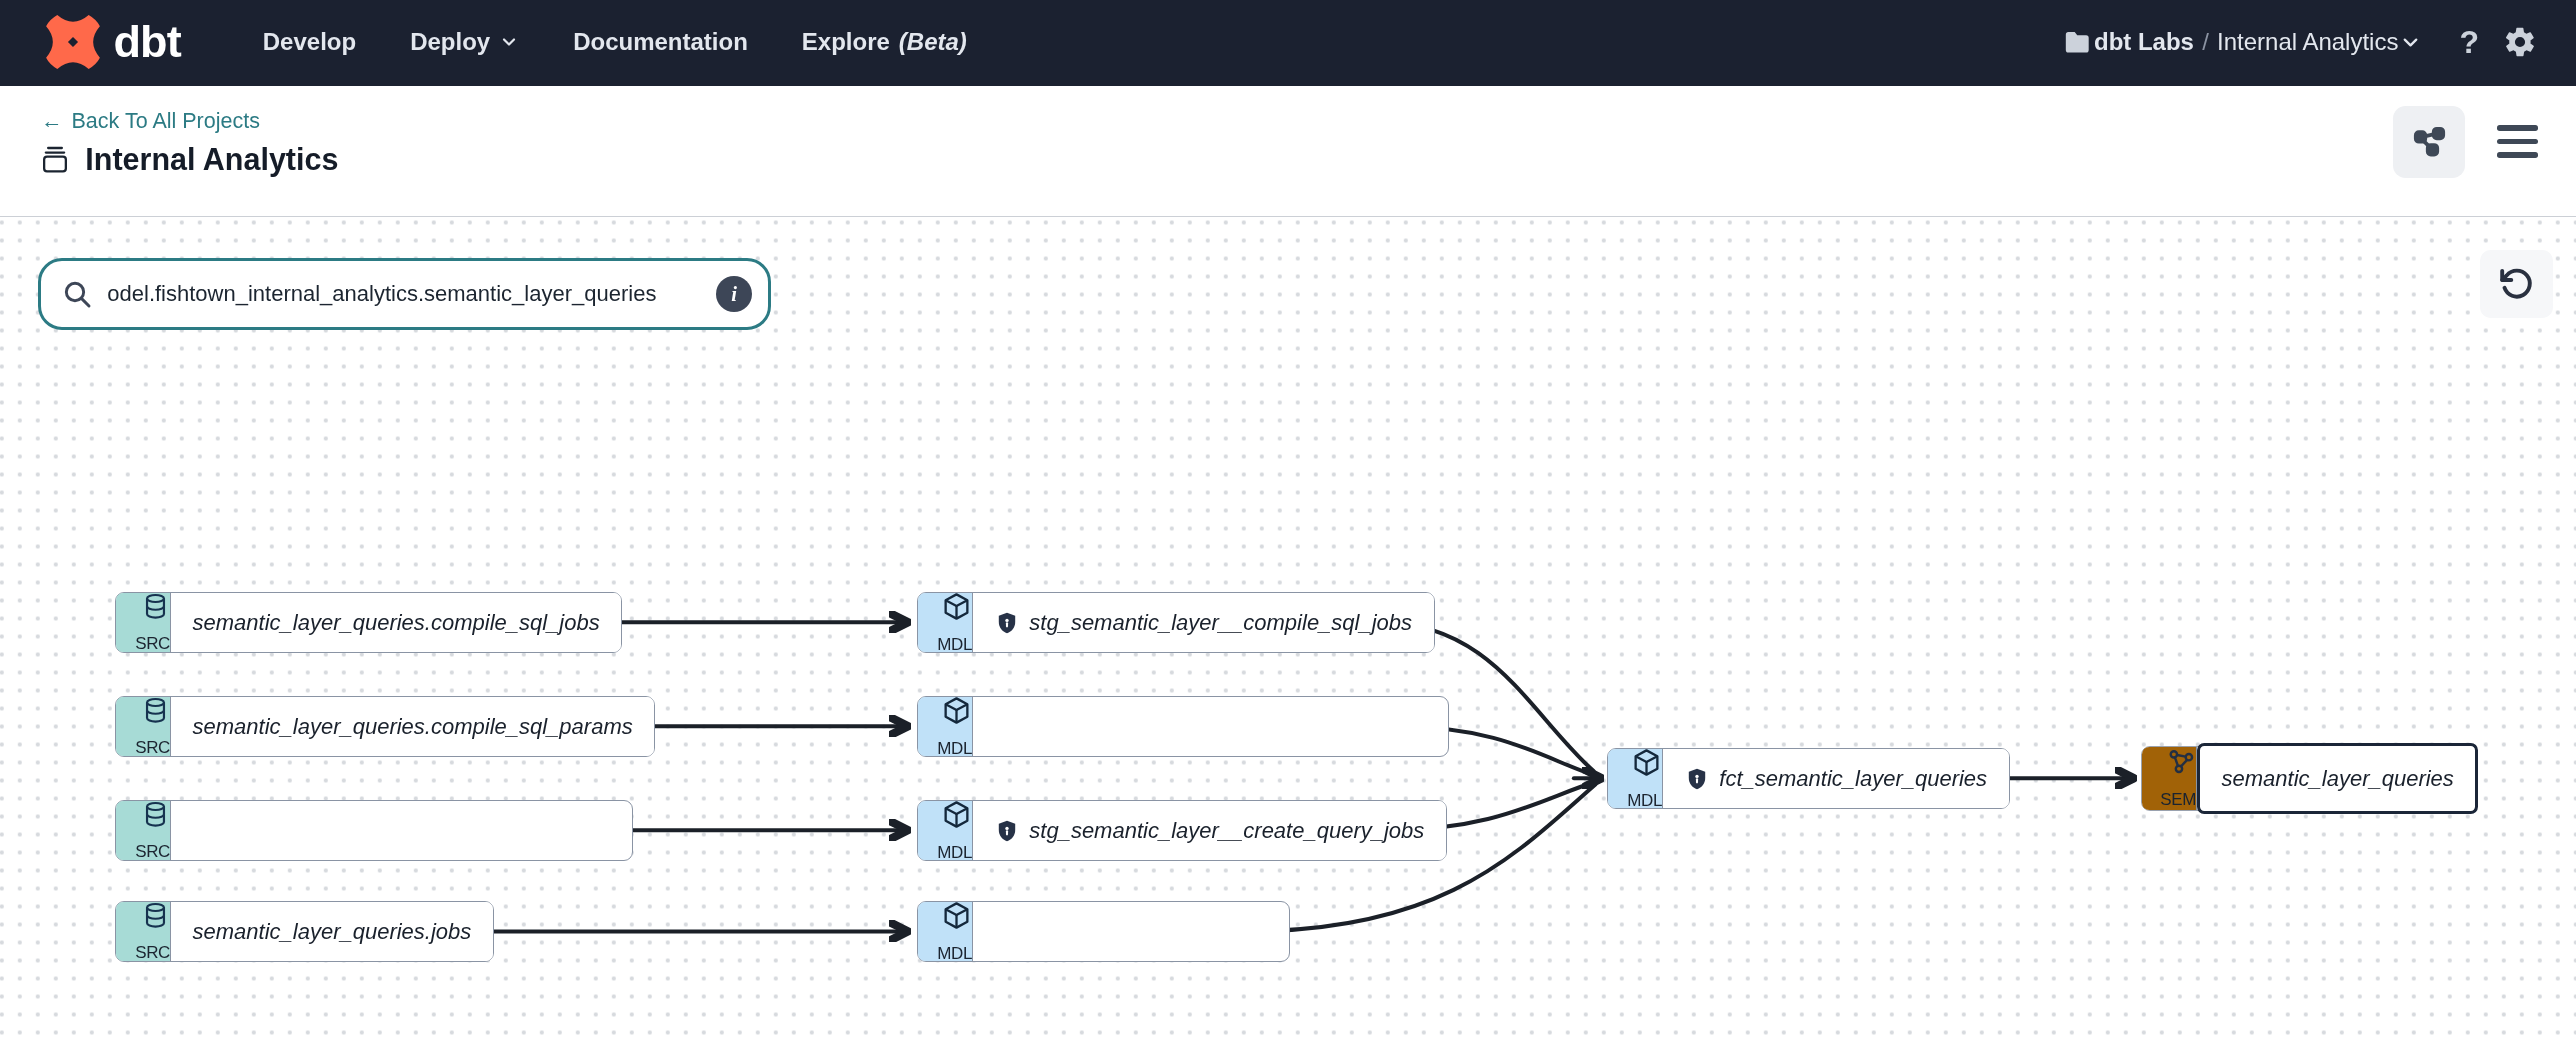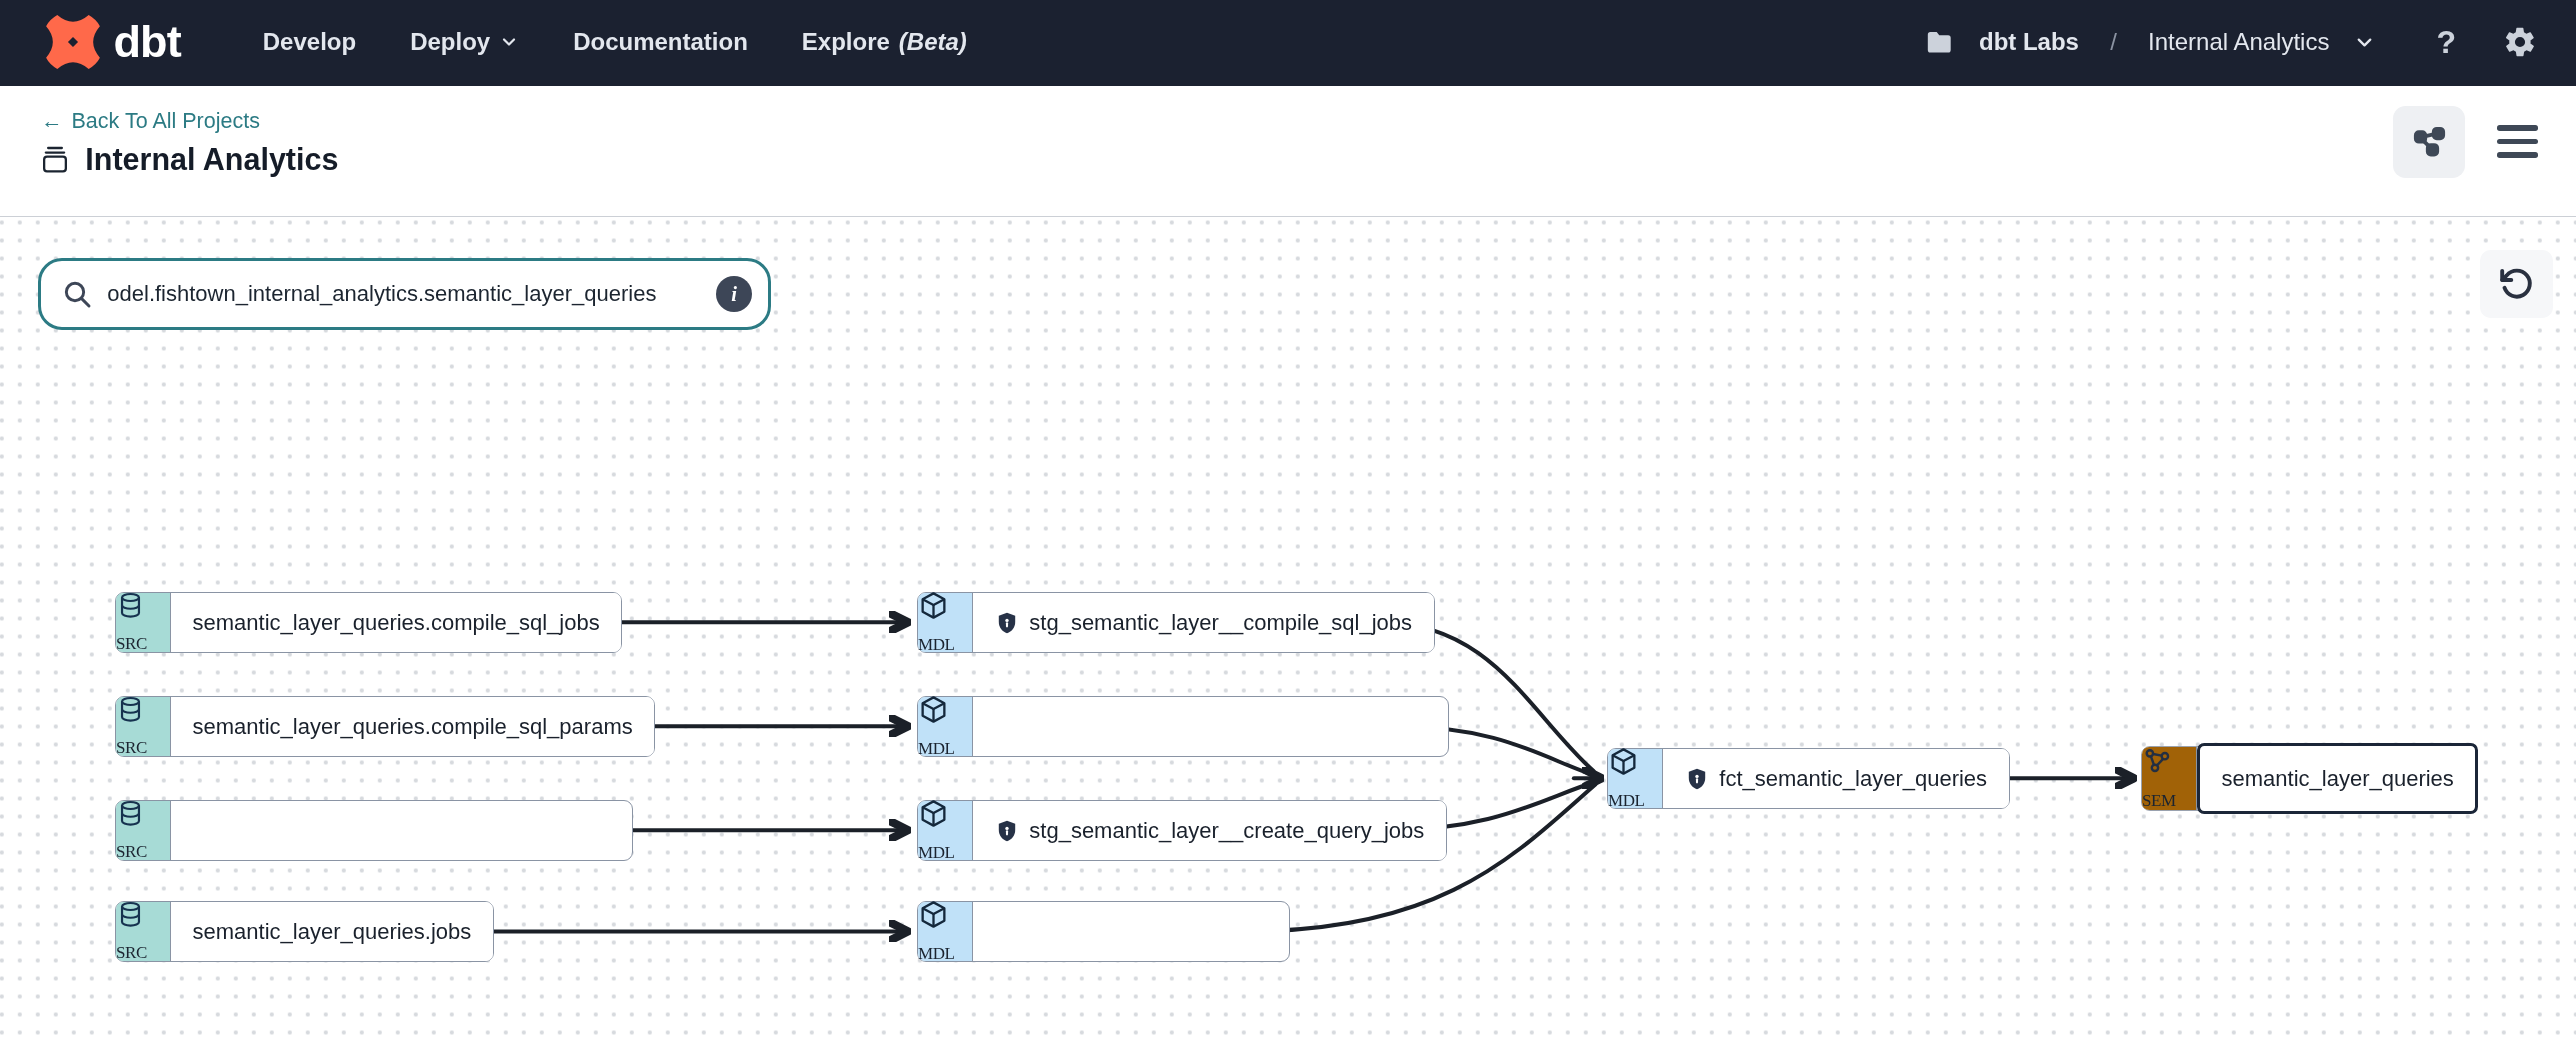--- a/index.html
+++ b/index.html
@@ -8,21 +8,21 @@
 
   
   .topnav { position:absolute; left:0; top:0; width:2576px; height:86px;
     background:var(--nav-bg); display:flex; align-items:center; padding:0 39px 2px 45px; }
   .brand { display:flex; align-items:center; gap:12.5px; }
   .brand-word { color:#fff; font-size:45px; font-weight:700; letter-spacing:-0.9px; }
   .nav-menu { display:flex; align-items:center; gap:54px; margin-left:82px; }
   .nav-item { color:var(--nav-text); font-size:24px; font-weight:600; display:flex;
     align-items:center; gap:9px; cursor:pointer; }
   .nav-item .beta { font-style:italic; font-weight:600; }
-  .nav-right { margin-left:auto; display:flex; align-items:center; gap:24px; }
+  .nav-right { margin-left:auto; display:flex; align-items:center; gap:1px; }
   .nav-right .acct { color:var(--nav-text); font-size:24px; font-weight:700; }
   .nav-right .sep { color:#8b93a2; font-size:24px; margin:0 7.2px; }
   .nav-right .proj { color:var(--nav-text); font-size:24px; font-weight:400; }
   .help-glyph { color:var(--nav-muted); font-size:32px; font-weight:700; margin-left:36px; cursor:pointer; }
   .gear-wrap { margin-left:23px; cursor:pointer; display:flex; }
 
   
   .subheader { position:absolute; left:0; top:86px; width:2576px; height:131px;
     background:#fff; border-bottom:1.8px solid #ccd0d6; }
   .back-link { position:absolute; left:41px; top:23px; display:flex; align-items:center;
@@ -57,24 +57,24 @@
     font-family:"Liberation Serif", serif; cursor:pointer; }
 
   .reset-btn { position:absolute; right:23px; top:30.5px; width:73px; height:68px;
     background:#f6f7f9; border-radius:10.8px; display:flex; align-items:center;
     justify-content:center; cursor:pointer; }
 
   
   .node { position:absolute; height:61px; display:flex; border:1.8px solid var(--nbr);
     border-radius:9px; background:#fff; z-index:2; cursor:pointer; }
   .badge { flex:0 0 55px; border-right:1.8px solid var(--nbr); border-radius:7.2px 0 0 7.2px;
-    display:flex; flex-direction:column; align-items:flex-start; justify-content:center; gap:10px;font-family:Liberation Serif, serif; }
+    display:flex; flex-direction:column; align-items:flex-end; justify-content:center; gap:10px; }
   .badge .blabel { font-size:17px; color:#1b2430; letter-spacing:-0.4px; }
   .nbody { flex:1 1 auto; display:flex; align-items:center; gap:10.8px; padding:0 21.5px;
-    background:#fff; border-radius:0 7.2px 7.2px 0; white-space:nowrap; }
+    background:#fff; border-radius:0 7.2px 7.2px 0; white-space:nowrap;font-style:italic; }
   .nbody .nlabel { font-size:22px; color:#1a212c; }
   .node.selected { border-color:#9aa2af; }
   .node.selected .nbody { border:3.6px solid var(--sel); border-radius:7.2px;
     margin:-3.6px -3.6px -3.6px 0; position:relative; z-index:1; }
 </style>
 </head>
 <body>
 
 <header class="topnav">
   <div class="brand">

